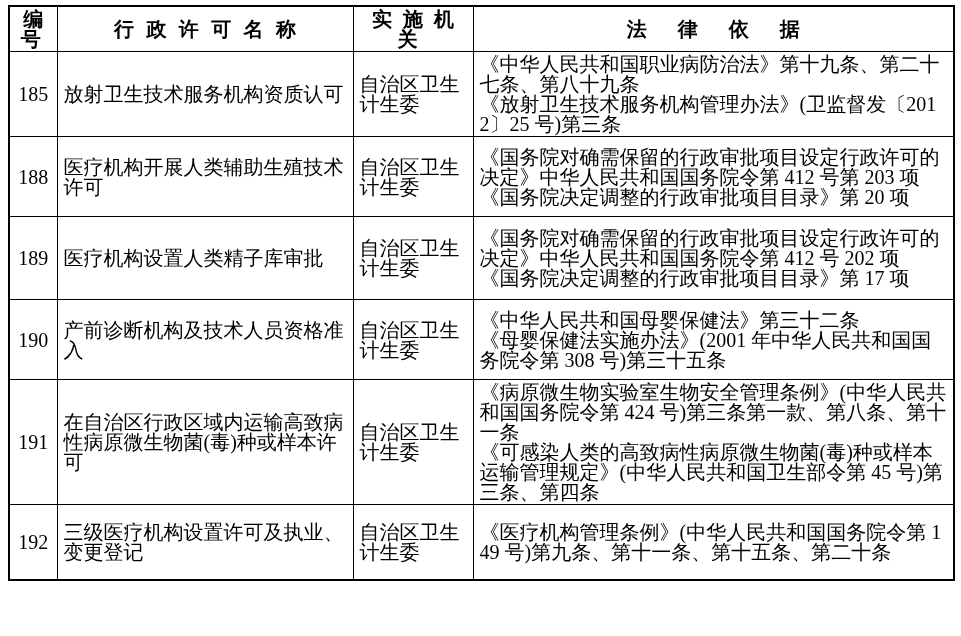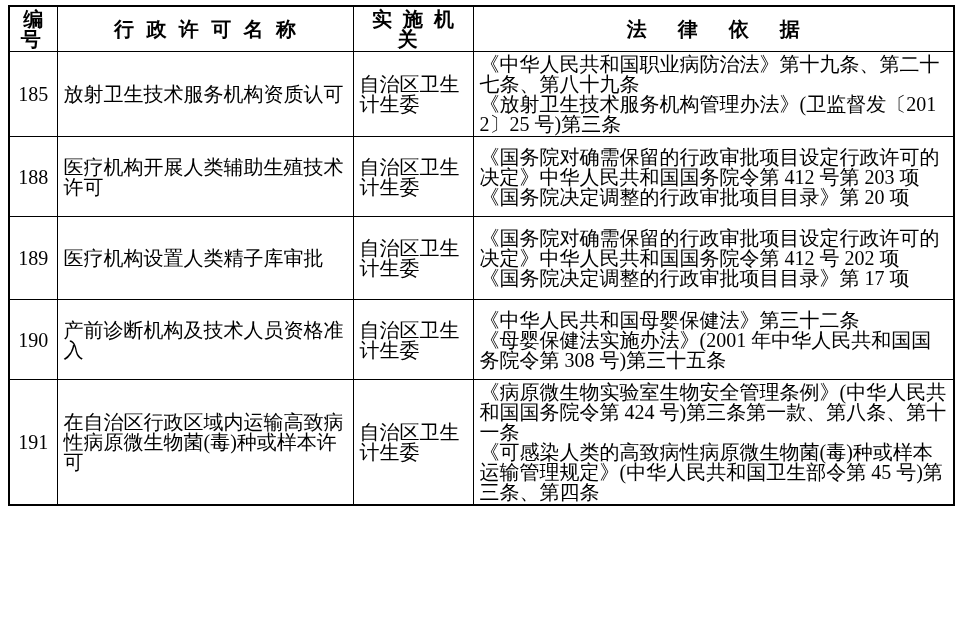--- a/index.html
+++ b/index.html
@@ -133,15 +133,23 @@
       <tr class="r-191">
         <td class="cell-id">191</td>
         <td class="cell-name">在自治区行政区域内运输高致病性病原微生物菌(毒)种或样本许可</td>
         <td class="cell-agency">自治区卫生计生委</td>
         <td class="cell-legal">
           <div class="legal-line">《病原微生物实验室生物安全管理条例》(中华人民共和国国务院令第 424 号)第三条第一款、第八条、第十一条</div>
           <div class="legal-line">《可感染人类的高致病性病原微生物菌(毒)种或样本运输管理规定》(中华人民共和国卫生部令第 45 号)第三条、第四条</div>
         </td>
       </tr>
 
+      <tr class="r-192">
+        <td class="cell-id">192</td>
+        <td class="cell-name">三级医疗机构设置许可及执业、变更登记</td>
+        <td class="cell-agency">自治区卫生计生委</td>
+        <td class="cell-legal">
+          <div class="legal-line">《医疗机构管理条例》(中华人民共和国国务院令第 149 号)第九条、第十一条、第十五条、第二十条</div>
+        </td>
+      </tr>
     </tbody>
   </table>
 </div>
 
 </body></html>

